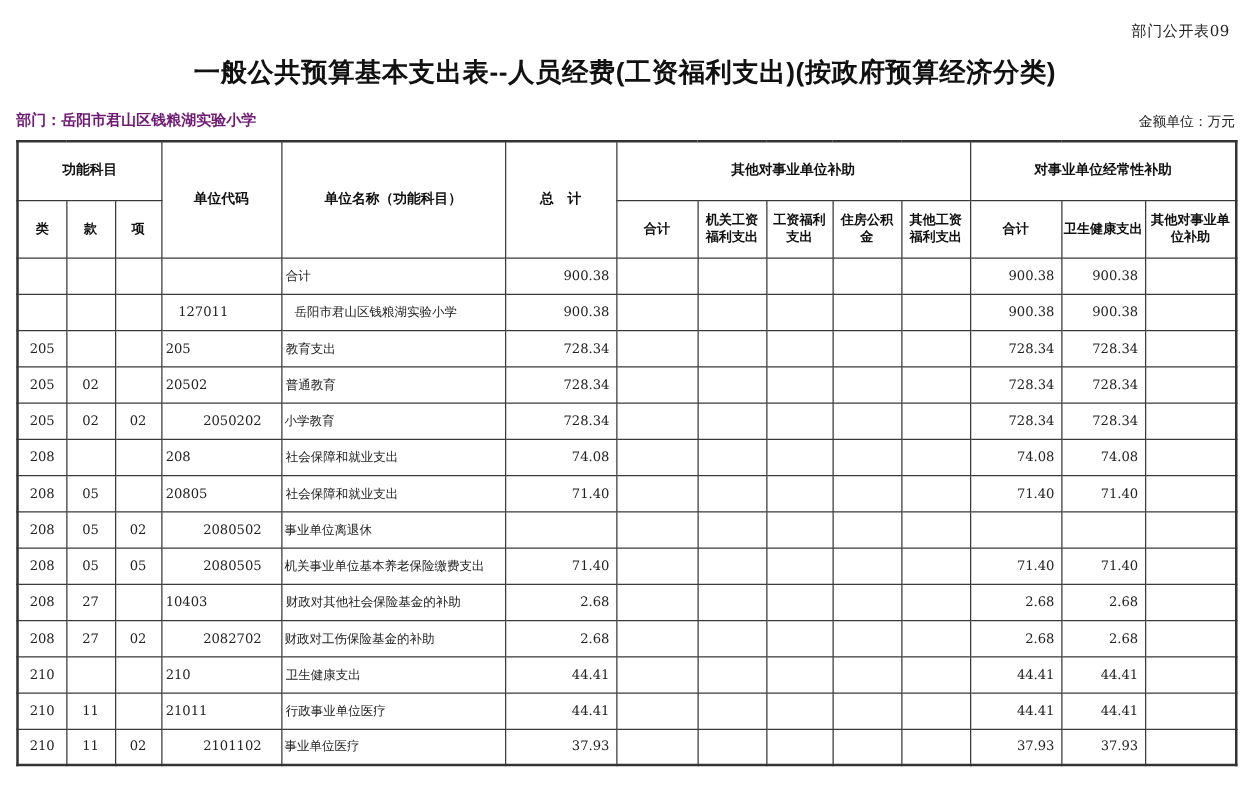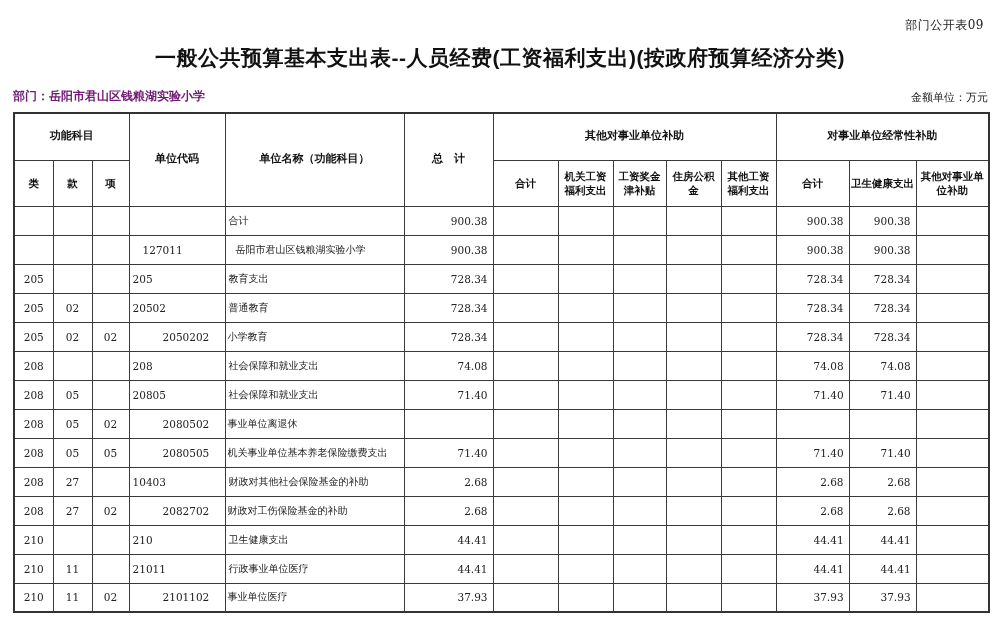--- a/index.html
+++ b/index.html
@@ -90,21 +90,21 @@
       <th rowspan="2">总　计</th>
       <th colspan="5">其他对事业单位补助</th>
       <th colspan="3">对事业单位经常性补助</th>
     </tr>
     <tr class="h2">
       <th>类</th>
       <th>款</th>
       <th>项</th>
       <th>合计</th>
       <th>机关工资福利支出</th>
-      <th>工资奖金津补贴</th>
+      <th>工资福利支出</th>
       <th>住房公积金</th>
       <th>其他工资福利支出</th>
       <th>合计</th>
       <th>卫生健康支出</th>
       <th>其他对事业单位补助</th>
     </tr>
   </thead>
   <tbody id="table-body">
       <tr>
         <td class="c-center"></td>

